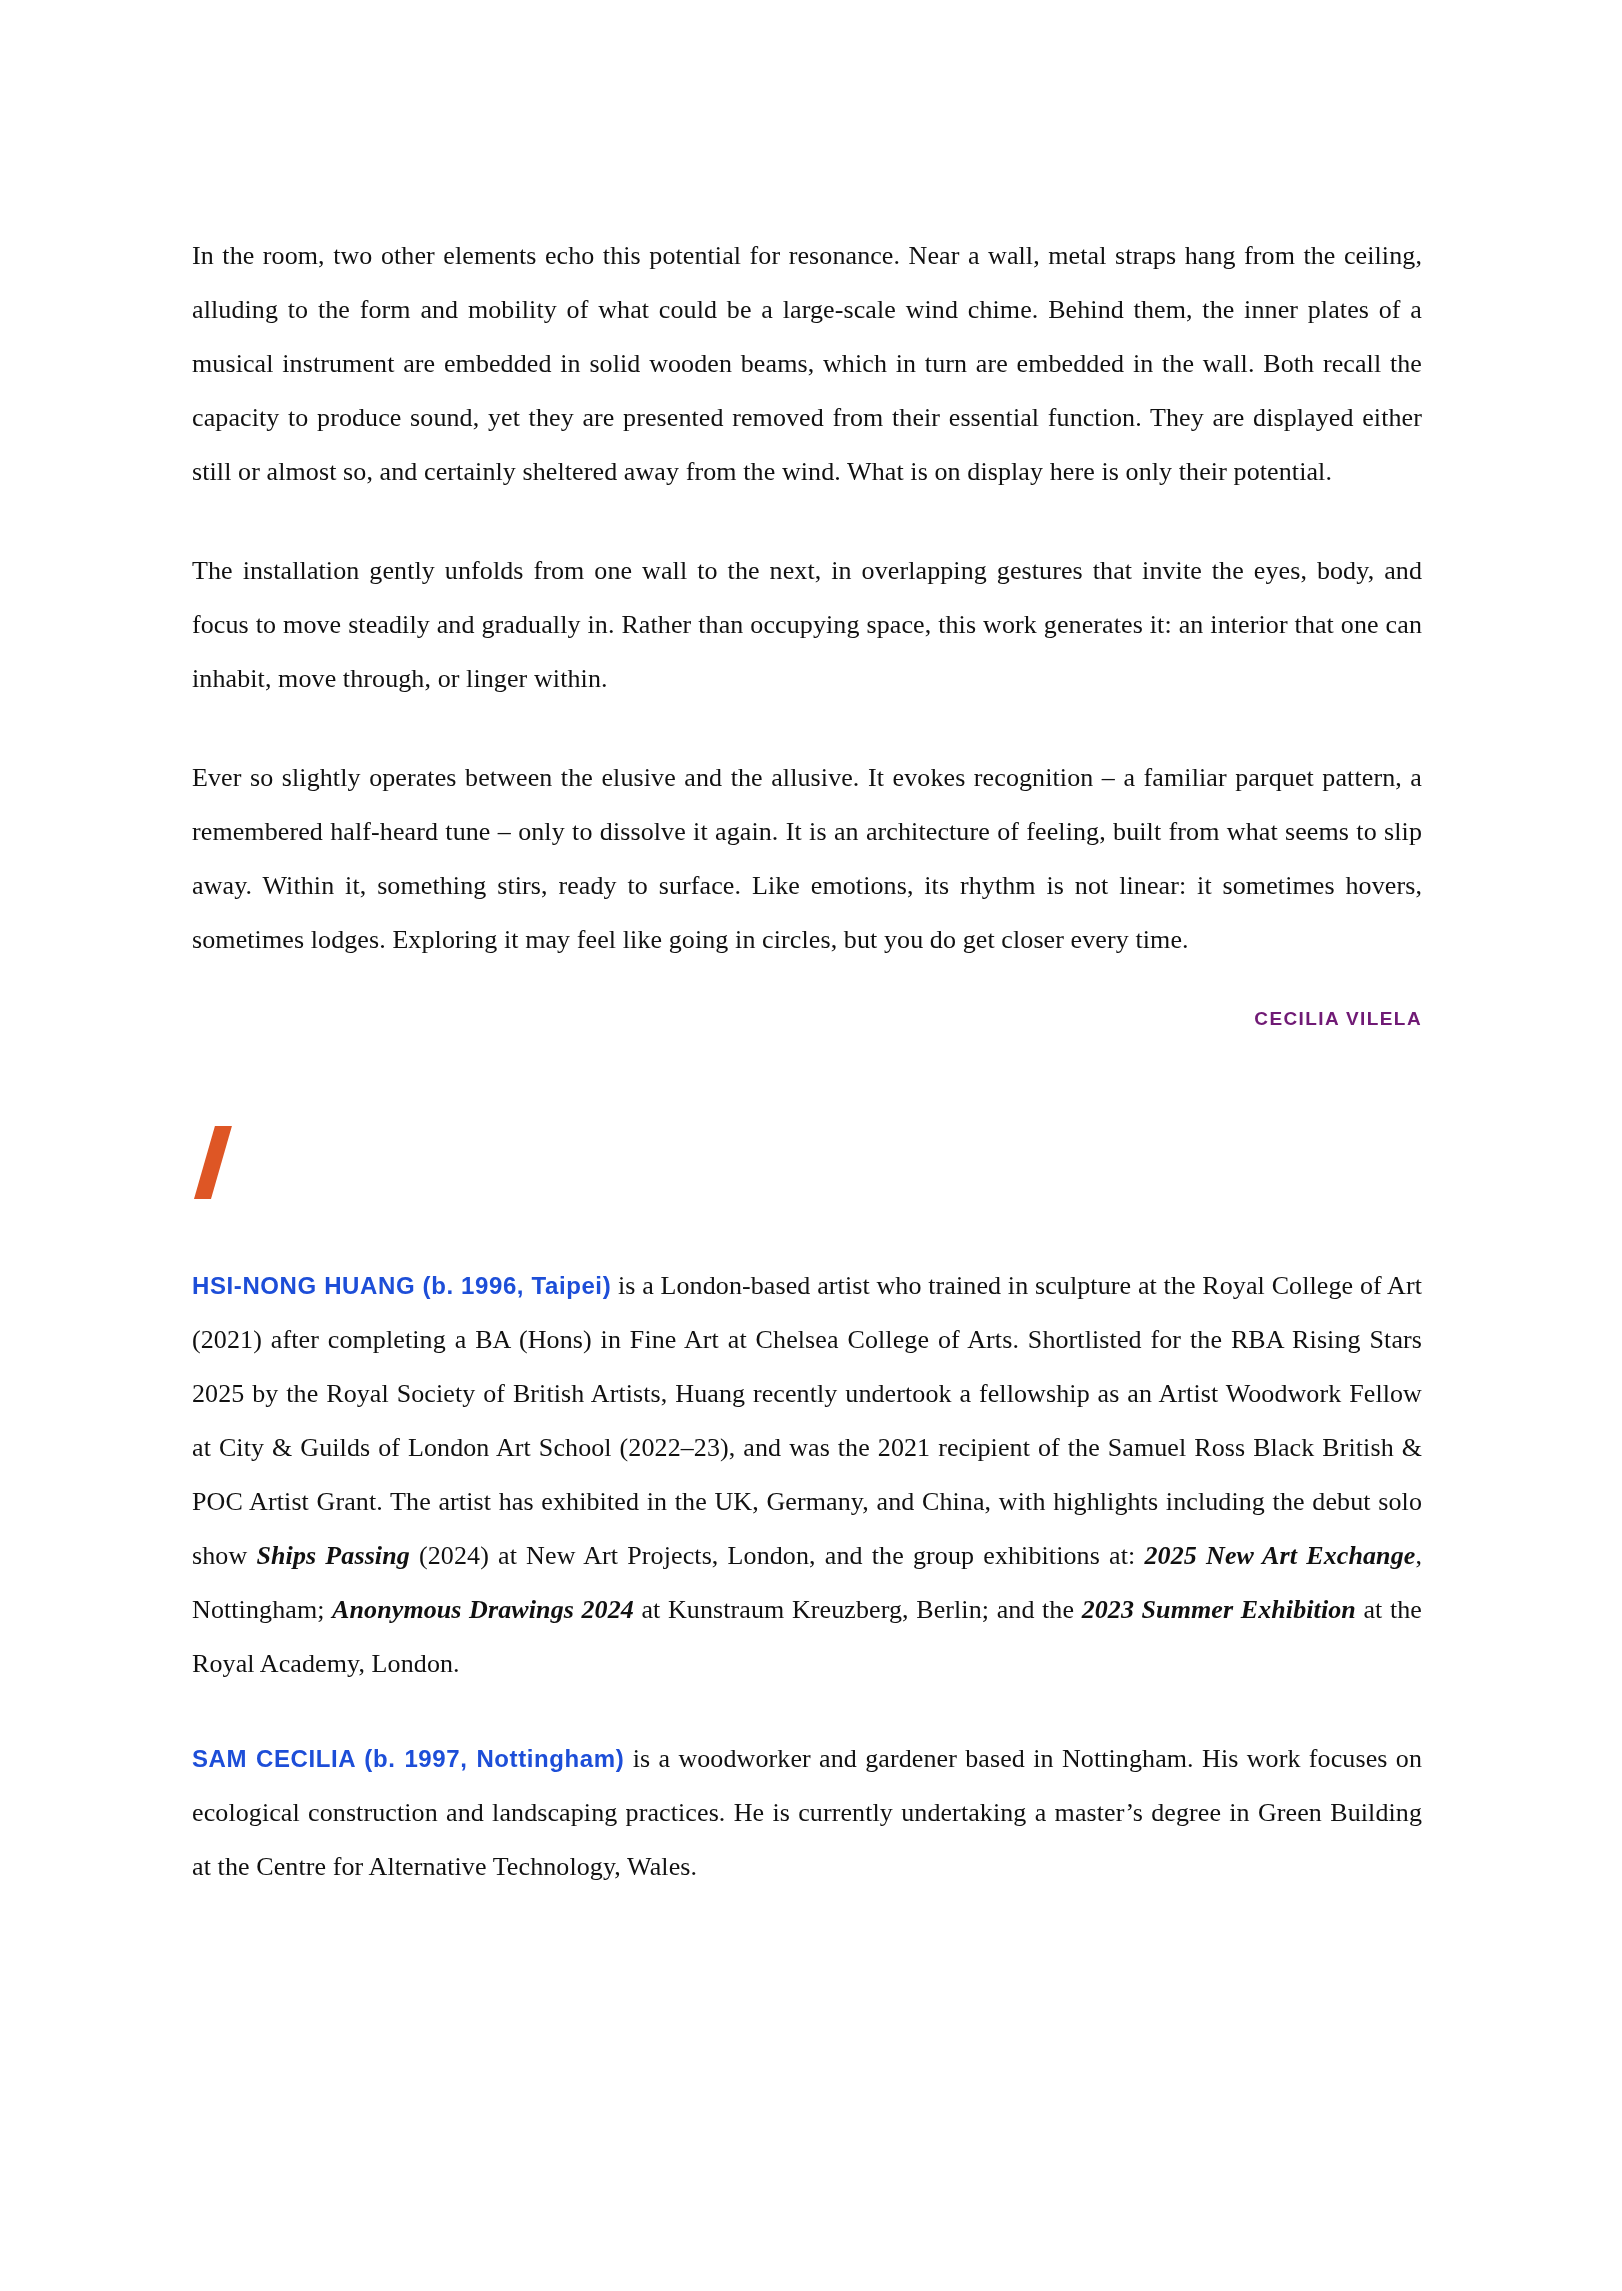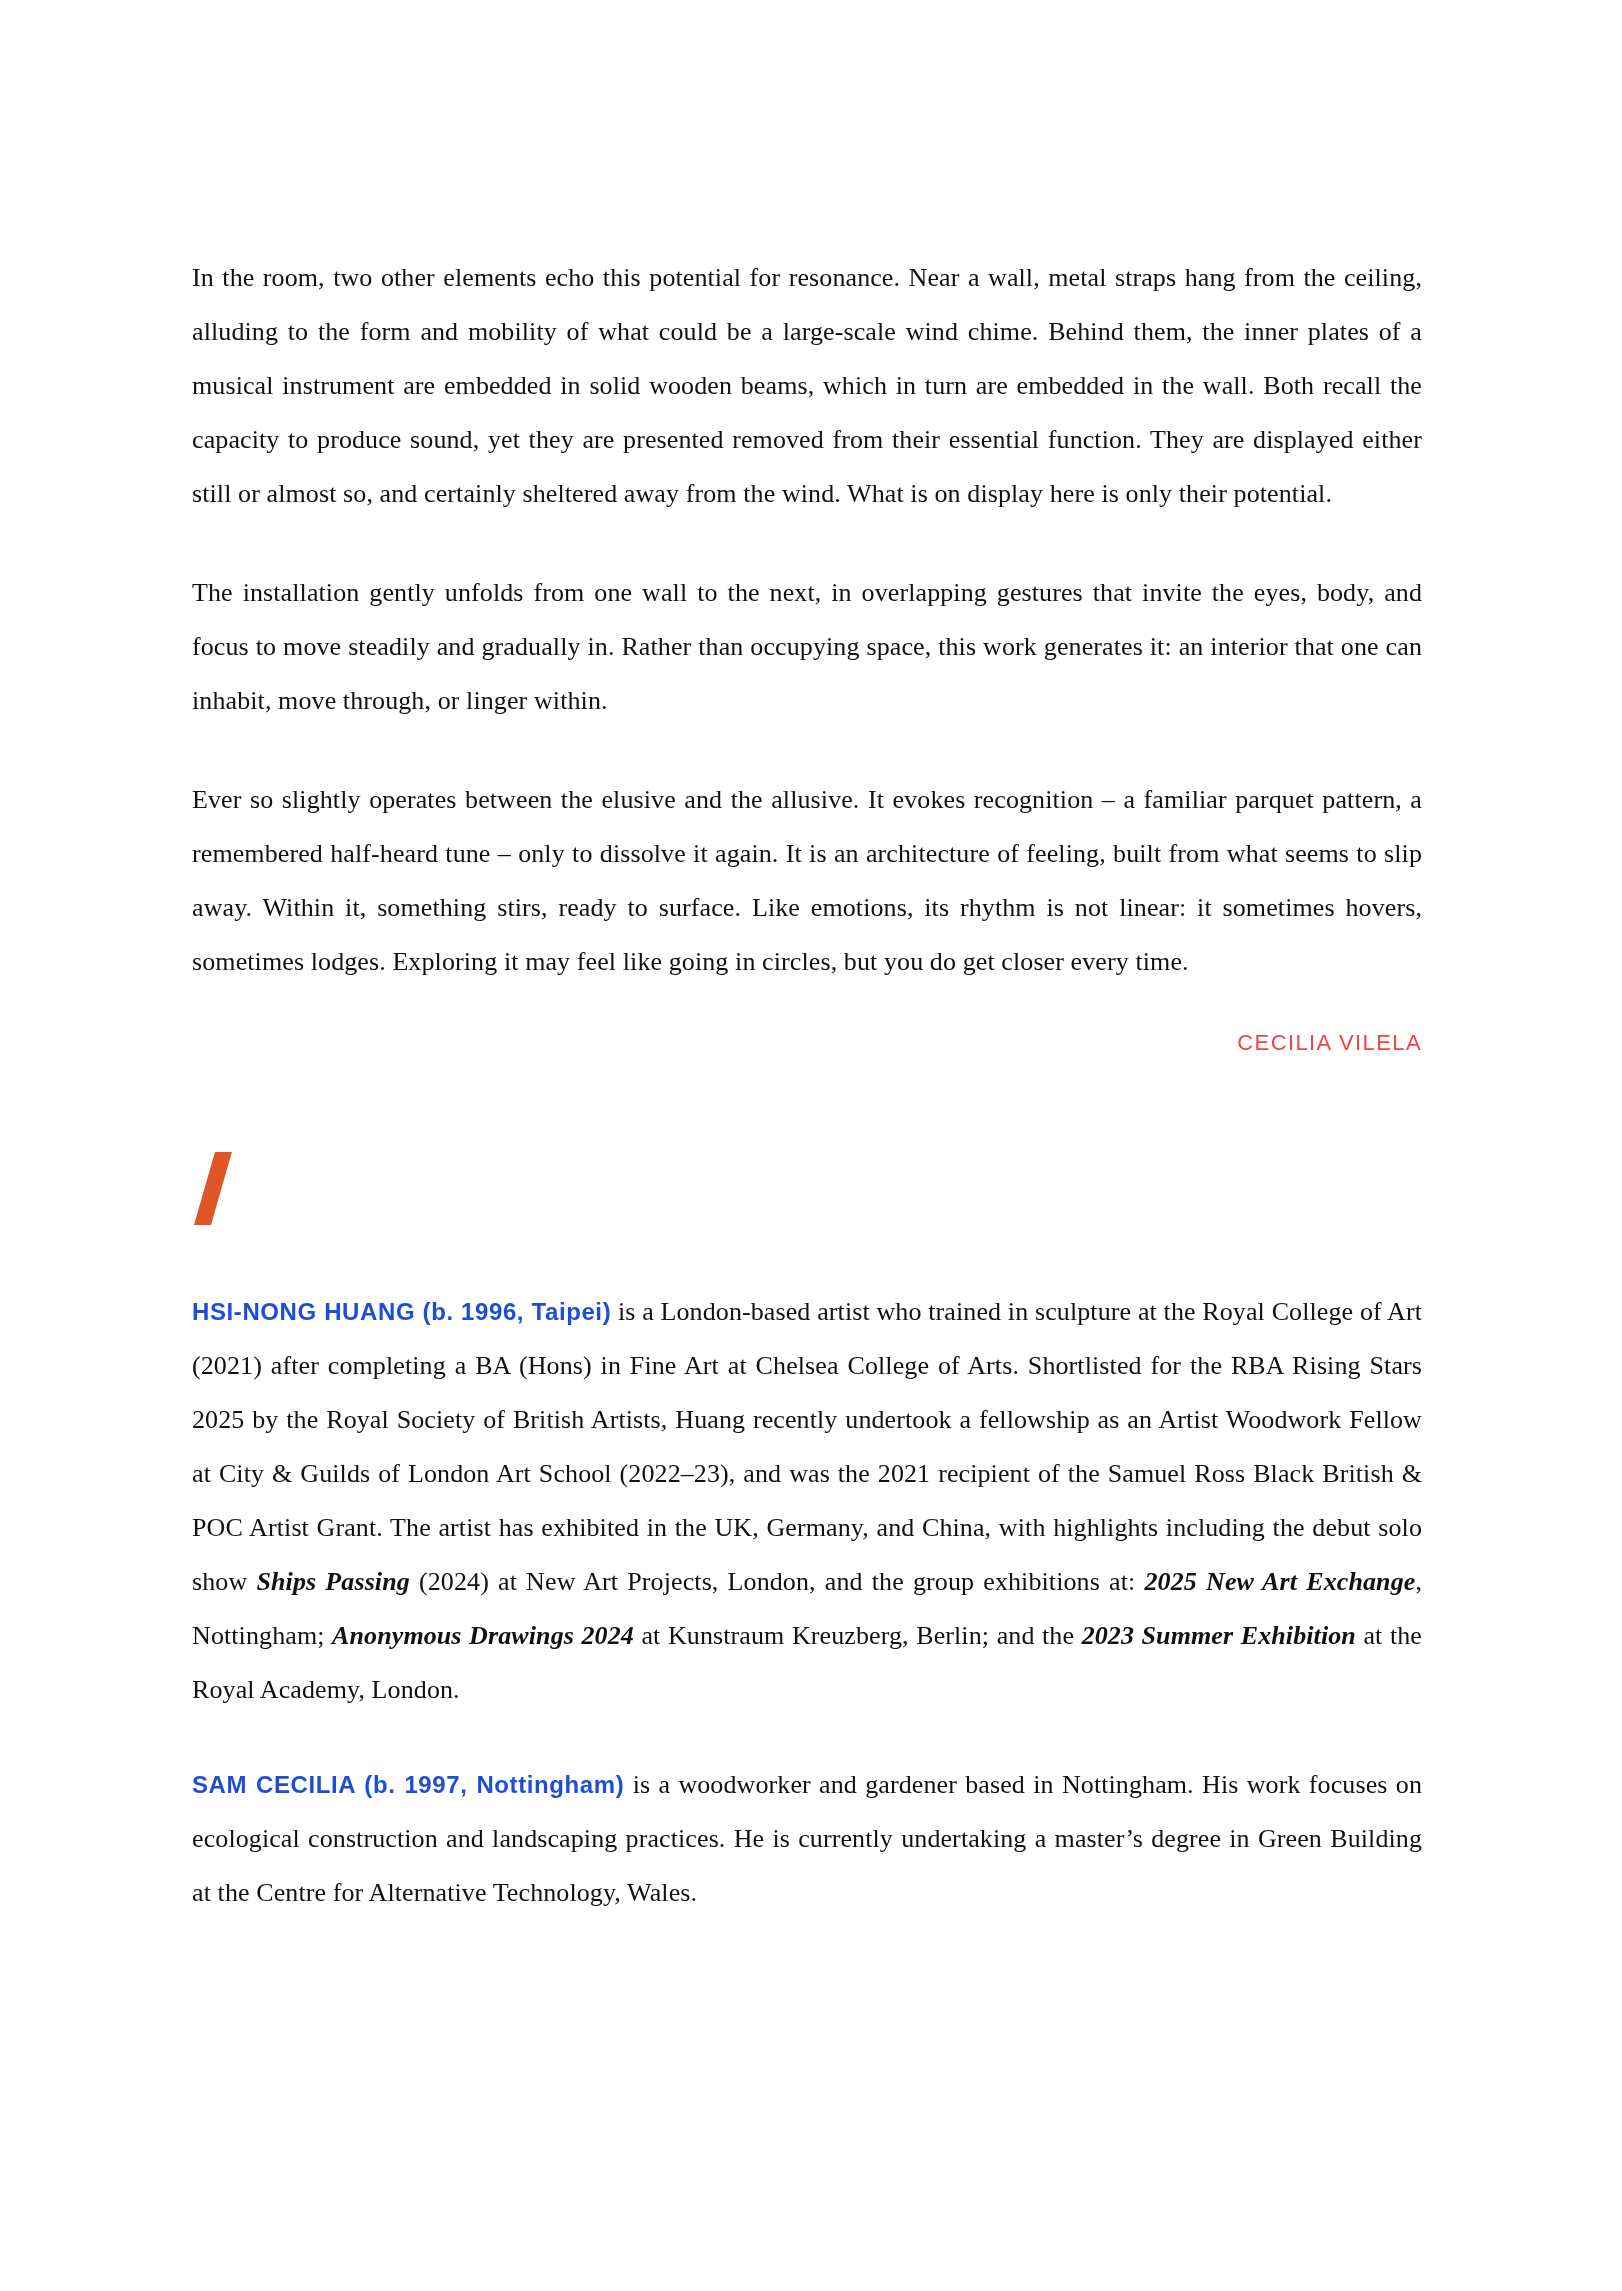--- a/index.html
+++ b/index.html
@@ -15,21 +15,21 @@
     height: 2292px;
     margin: 0 auto;
     background: #ffffff;
     box-sizing: border-box;
     overflow: hidden;
   }
 
   .content {
     position: absolute;
     left: 192px;
-    top: 251px;
+    top: 229px;
     width: 1230px;
   }
 
   
   .body-par {
     font-family: "Liberation Serif", "DejaVu Serif", serif;
     font-size: 26px;
     line-height: 54px;
     color: #111111;
     text-align: justify;
@@ -48,24 +48,24 @@
   }
 
   
   .byline-wrap {
     margin-top: 41px;
     text-align: right;
   }
 
   .byline {
     font-family: "Liberation Sans", "DejaVu Sans", sans-serif;
-    font-size: 22px;
-    font-weight: normal;
+    font-size: 19px;
+    font-weight: bold;
     letter-spacing: 1.4px;
-    color: #ef4444;
+    color: #701a75;
   }
 
   
   .slash-block {
     margin-top: 96px;
     margin-bottom: 57px;
     height: 76px;
     position: relative;
   }
 

